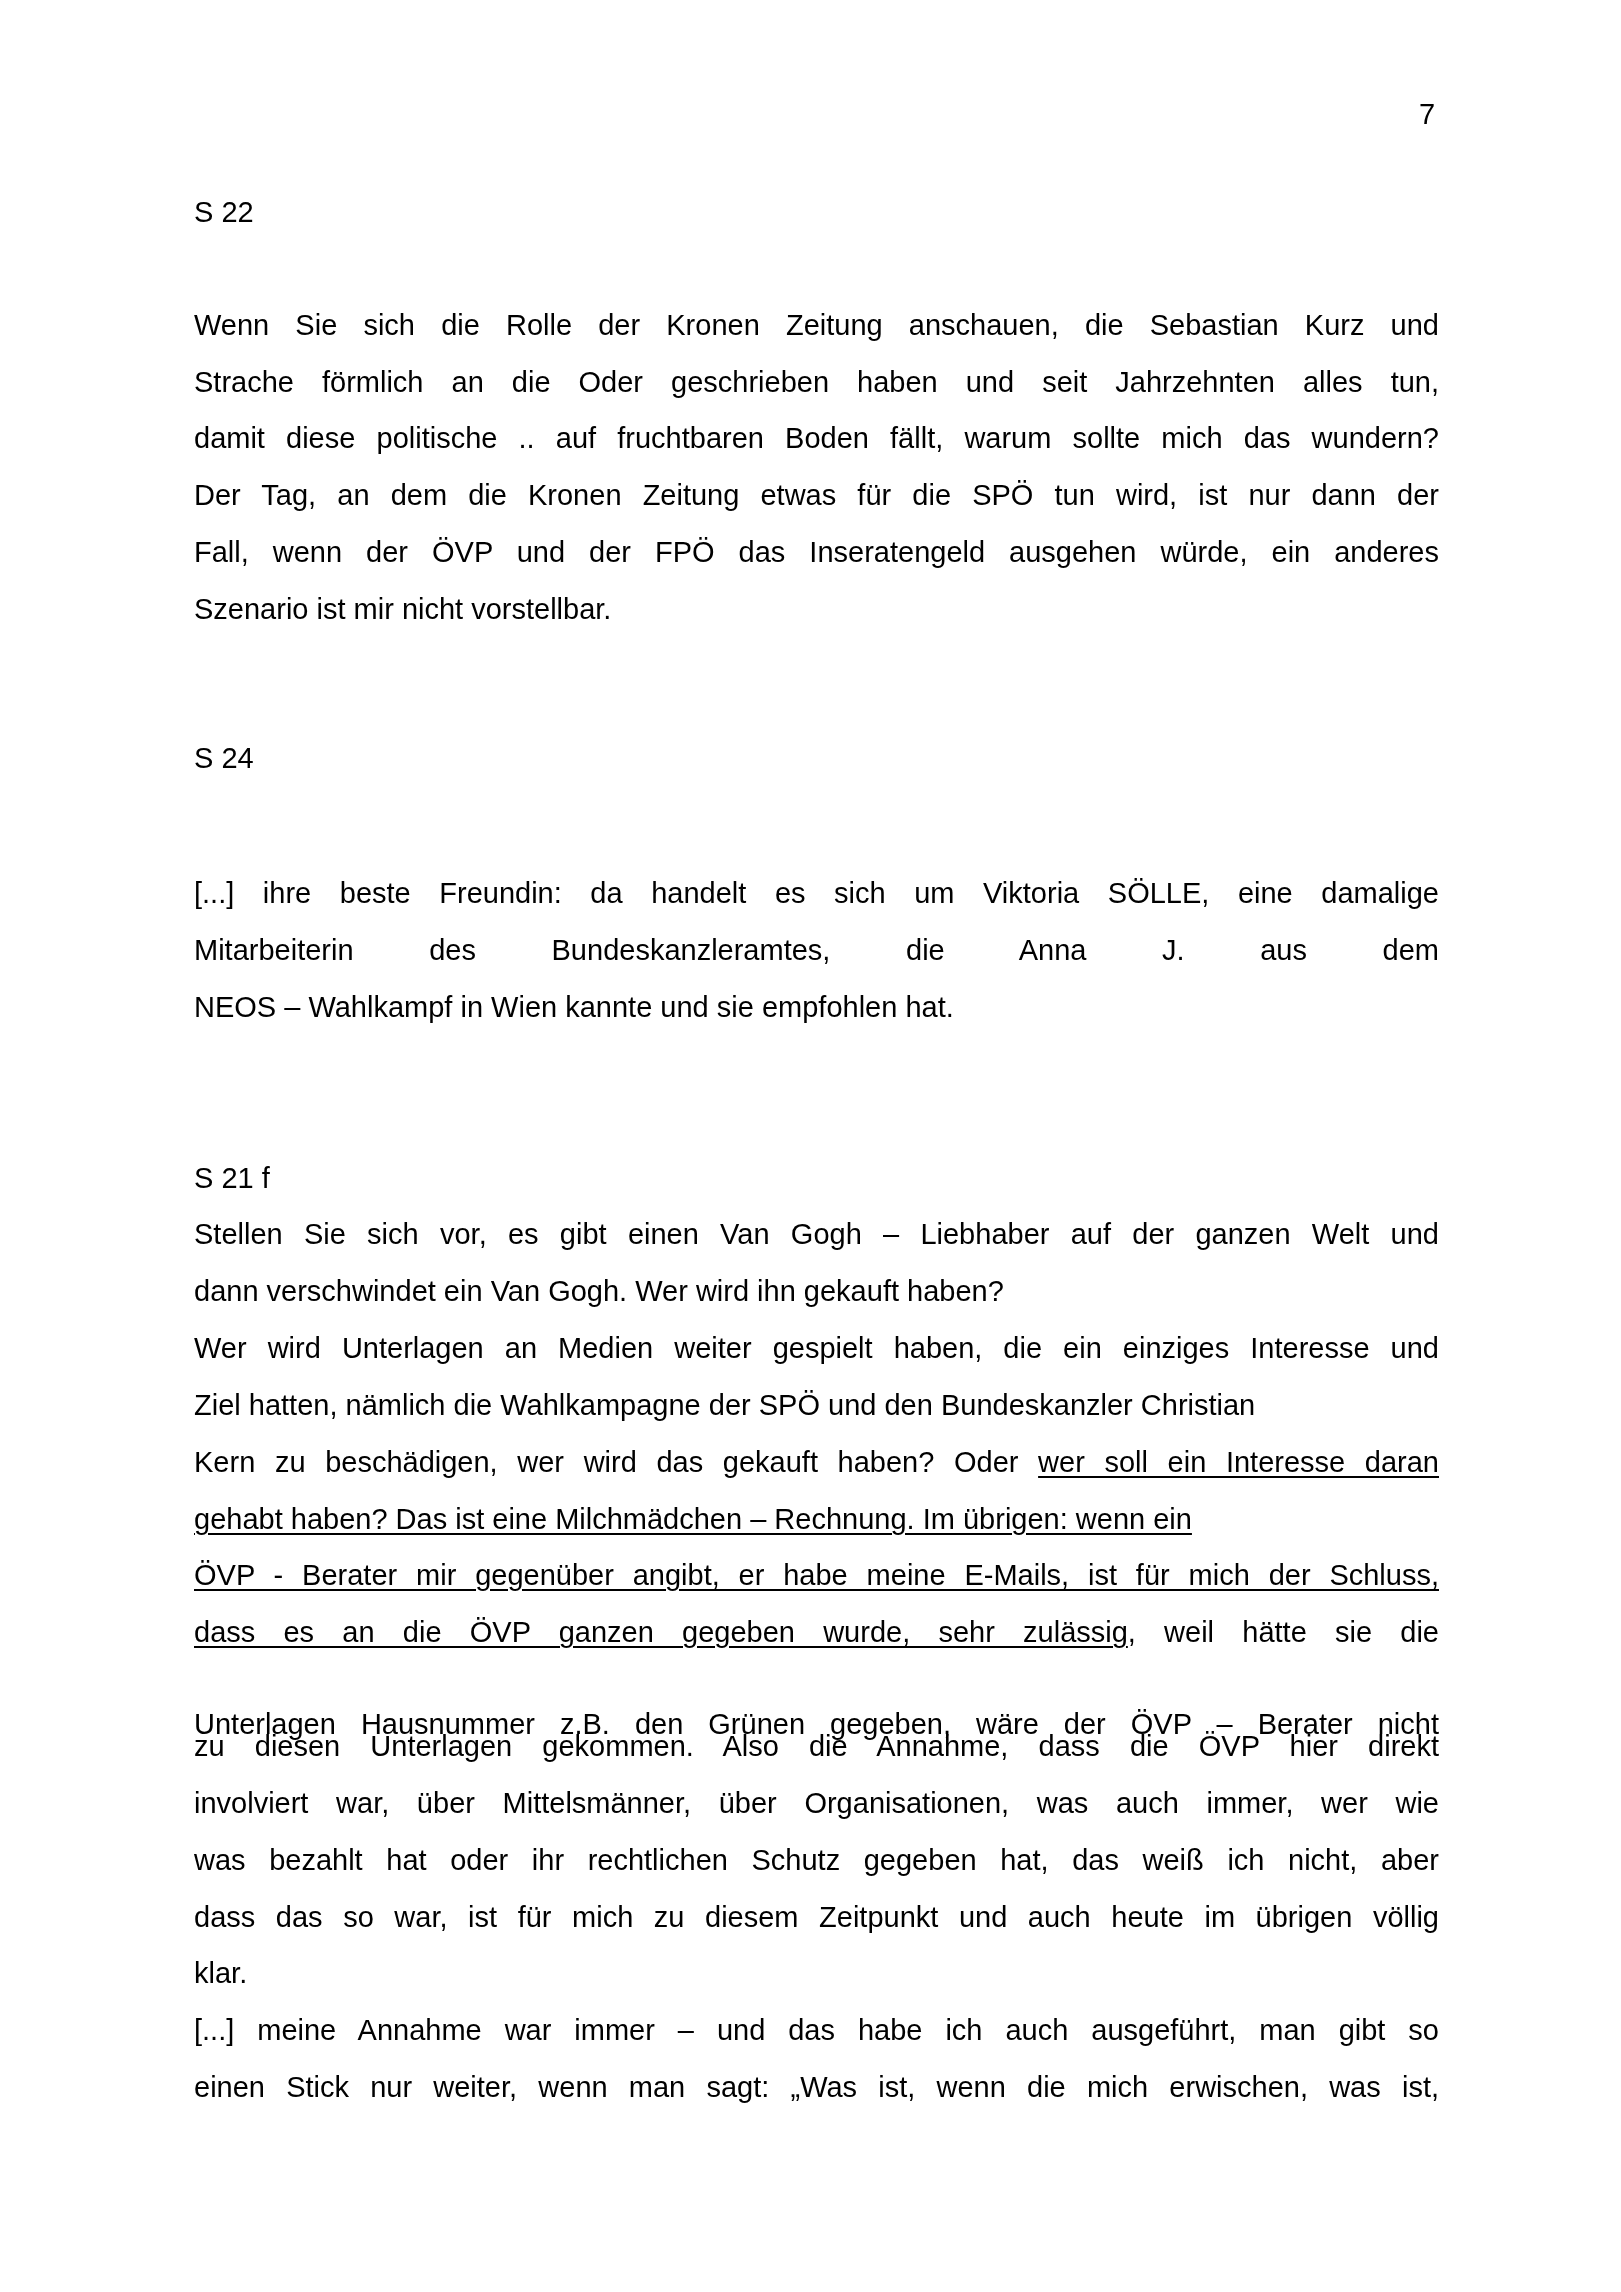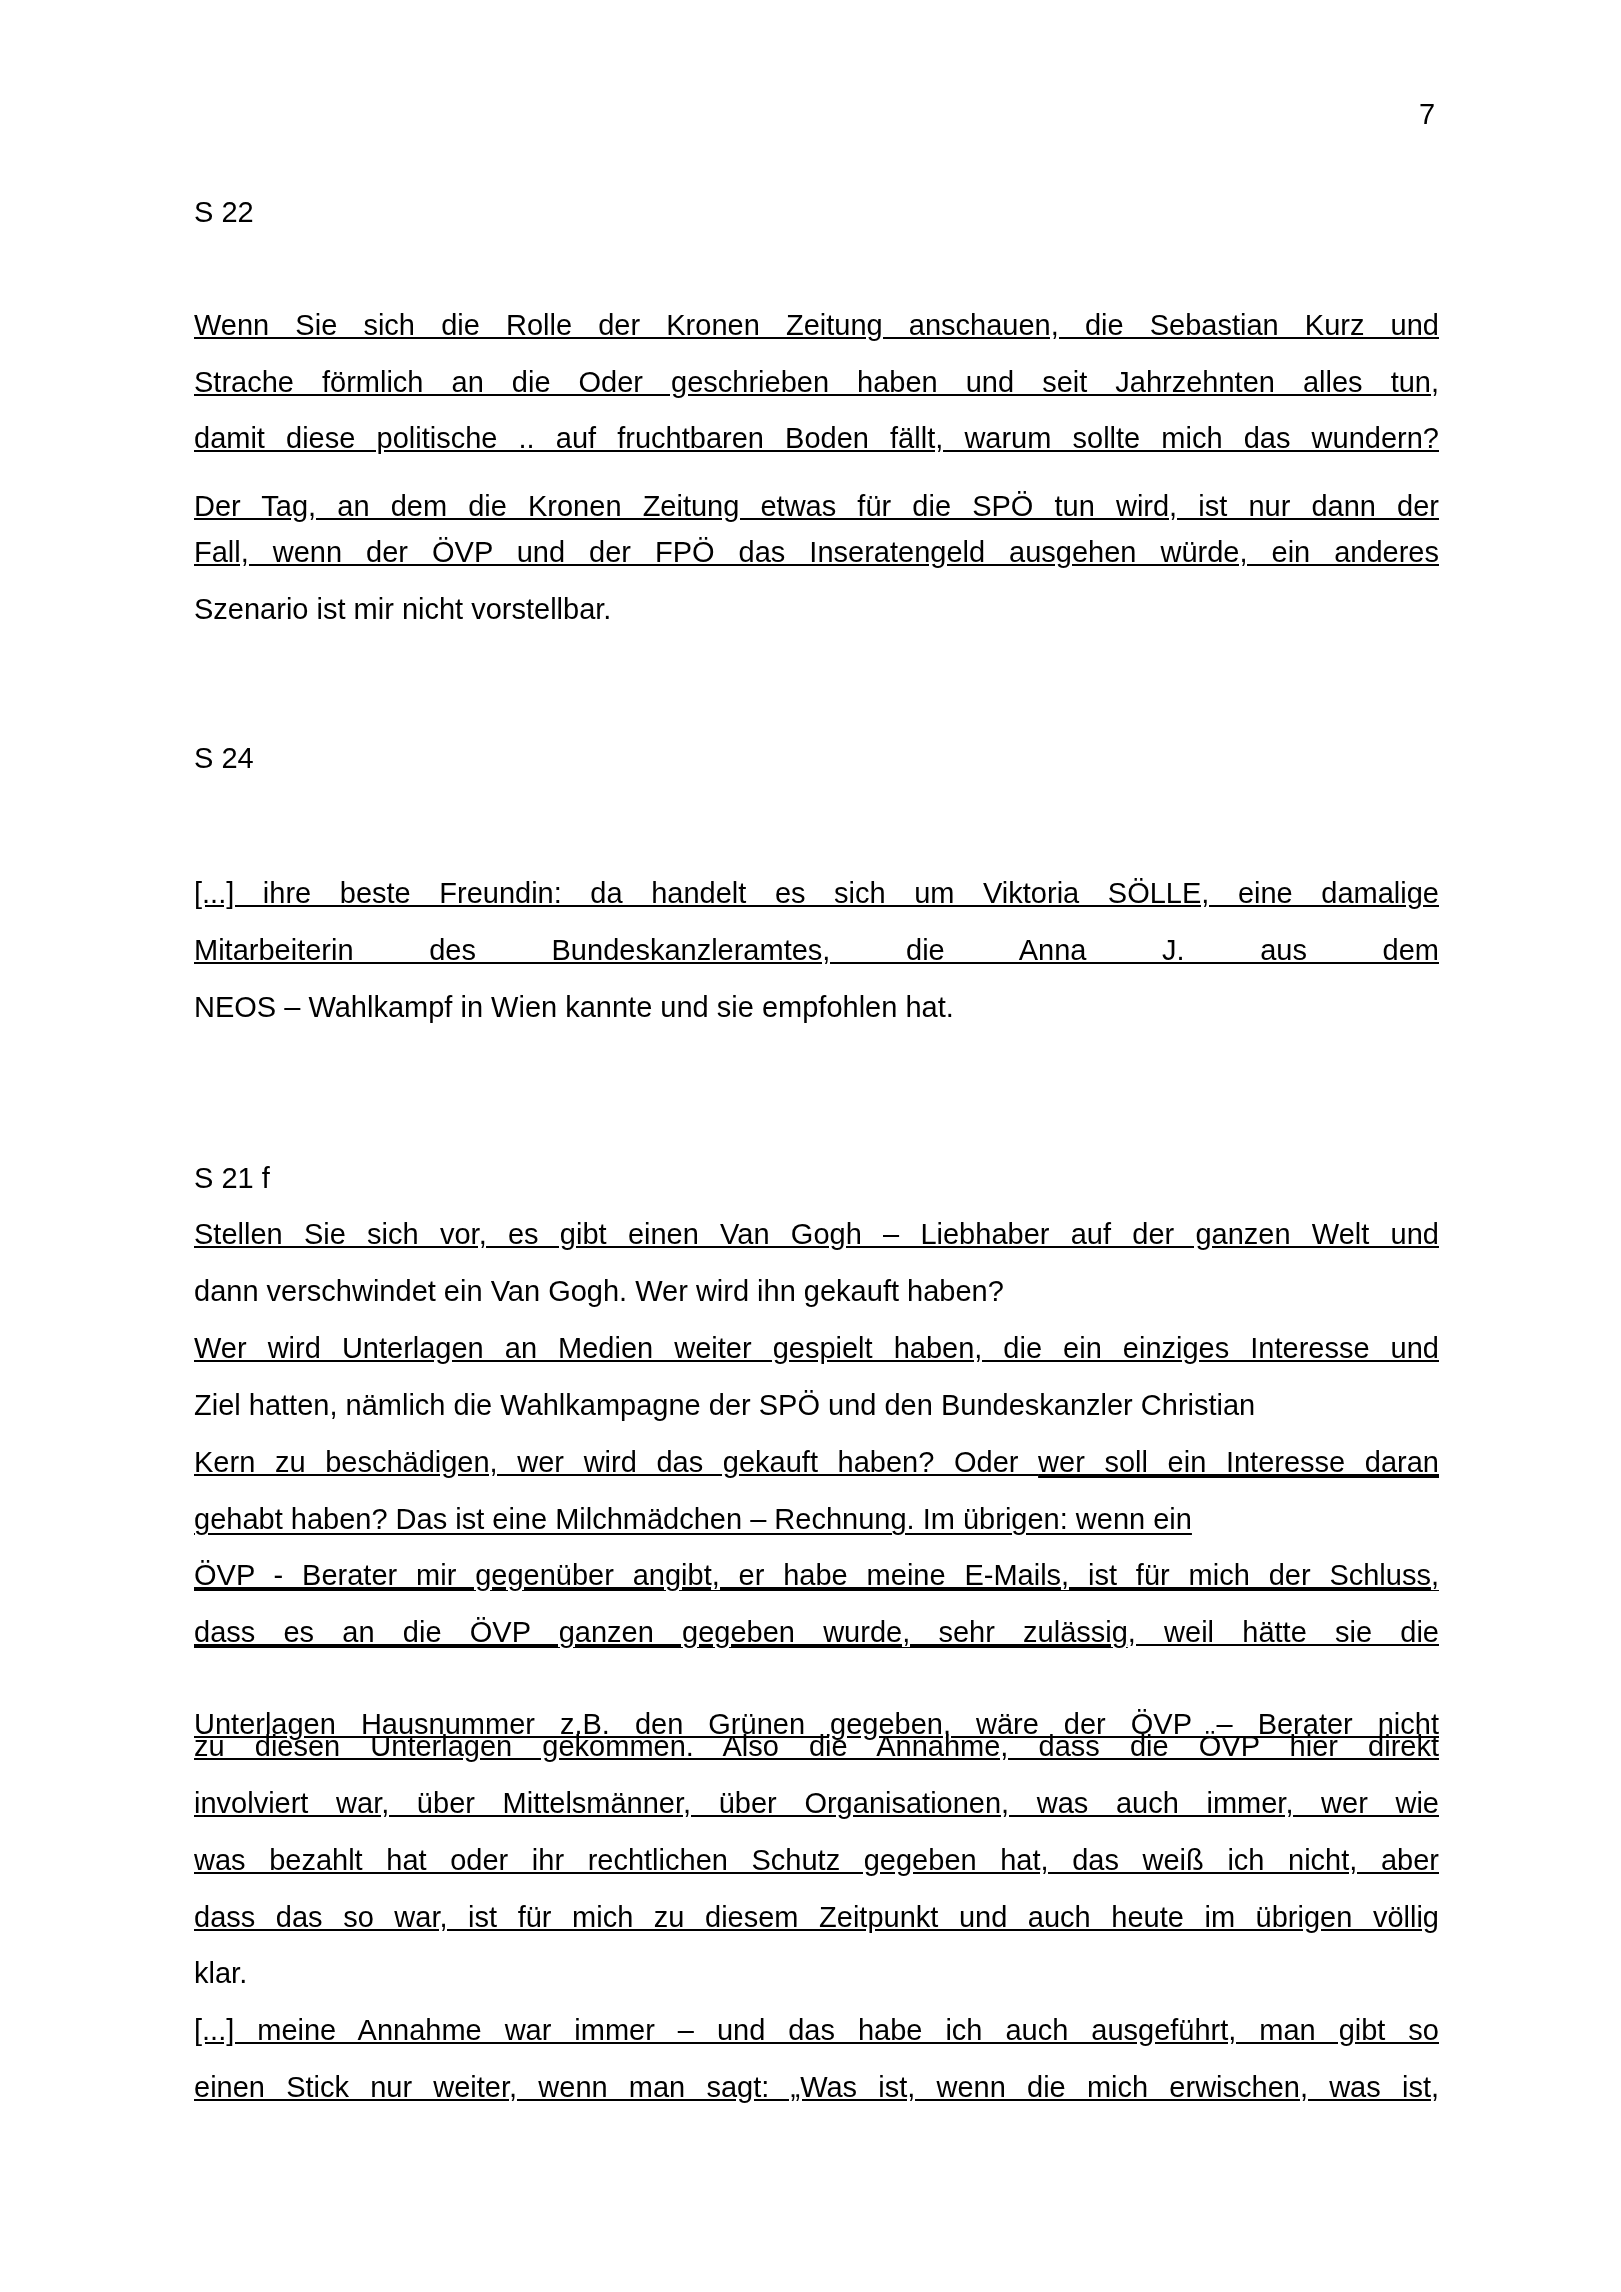--- a/index.html
+++ b/index.html
@@ -1,35 +1,35 @@
 <!DOCTYPE html>
 <html><head>
 <meta charset="utf-8">
 <style>
   html, body { margin:0; padding:0; background:#ffffff; }
   body { width:1621px; height:2293px; position:relative; overflow:hidden;
          font-family:"Liberation Sans", sans-serif; color:#000; font-size:29px; }
   .pagenum { position:absolute; left:1419px; top:96px; font-size:29px; line-height:37px; }
   .content { position:absolute; left:194px; top:0; width:1245px; }
   .line { position:absolute; left:0; white-space:nowrap; line-height:37px; }
-  .j { width:1245px; text-align:justify; text-align-last:justify; white-space:normal;text-decoration:underline; }
+  .j { width:1245px; text-align:justify; text-align-last:justify; white-space:normal; }
   .u { text-decoration:underline; text-decoration-thickness:2px; text-underline-offset:3.9px; }
 </style>
 </head>
 <body>
 
 <div class="pagenum">7</div>
 
 <div class="content">
 
   <div class="line" style="top:194px">S 22</div>
   <div class="line j" style="top:307px">Wenn Sie sich die Rolle der Kronen Zeitung anschauen, die Sebastian Kurz und</div>
   <div class="line j" style="top:364px">Strache förmlich an die Oder geschrieben haben und seit Jahrzehnten alles tun,</div>
   <div class="line j" style="top:420px">damit diese politische .. auf fruchtbaren Boden fällt, warum sollte mich das wundern?</div>
-  <div class="line j" style="top:488px">Der Tag, an dem die Kronen Zeitung etwas für die SPÖ tun wird, ist nur dann der</div>
+  <div class="line j" style="top:477px">Der Tag, an dem die Kronen Zeitung etwas für die SPÖ tun wird, ist nur dann der</div>
   <div class="line j" style="top:534px">Fall, wenn der ÖVP und der FPÖ das Inseratengeld ausgehen würde, ein anderes</div>
   <div class="line" style="top:591px">Szenario ist mir nicht vorstellbar.</div>
 
   <div class="line" style="top:740px">S 24</div>
   <div class="line j" style="top:875px">[...] ihre beste Freundin: da handelt es sich um Viktoria SÖLLE, eine damalige</div>
   <div class="line j" style="top:932px">Mitarbeiterin des Bundeskanzleramtes, die Anna J. aus dem</div>
   <div class="line" style="top:989px">NEOS – Wahlkampf in Wien kannte und sie empfohlen hat.</div>
 
   <div class="line" style="top:1160px">S 21 f</div>
   <div class="line j" style="top:1216px">Stellen Sie sich vor, es gibt einen Van Gogh – Liebhaber auf der ganzen Welt und</div>

